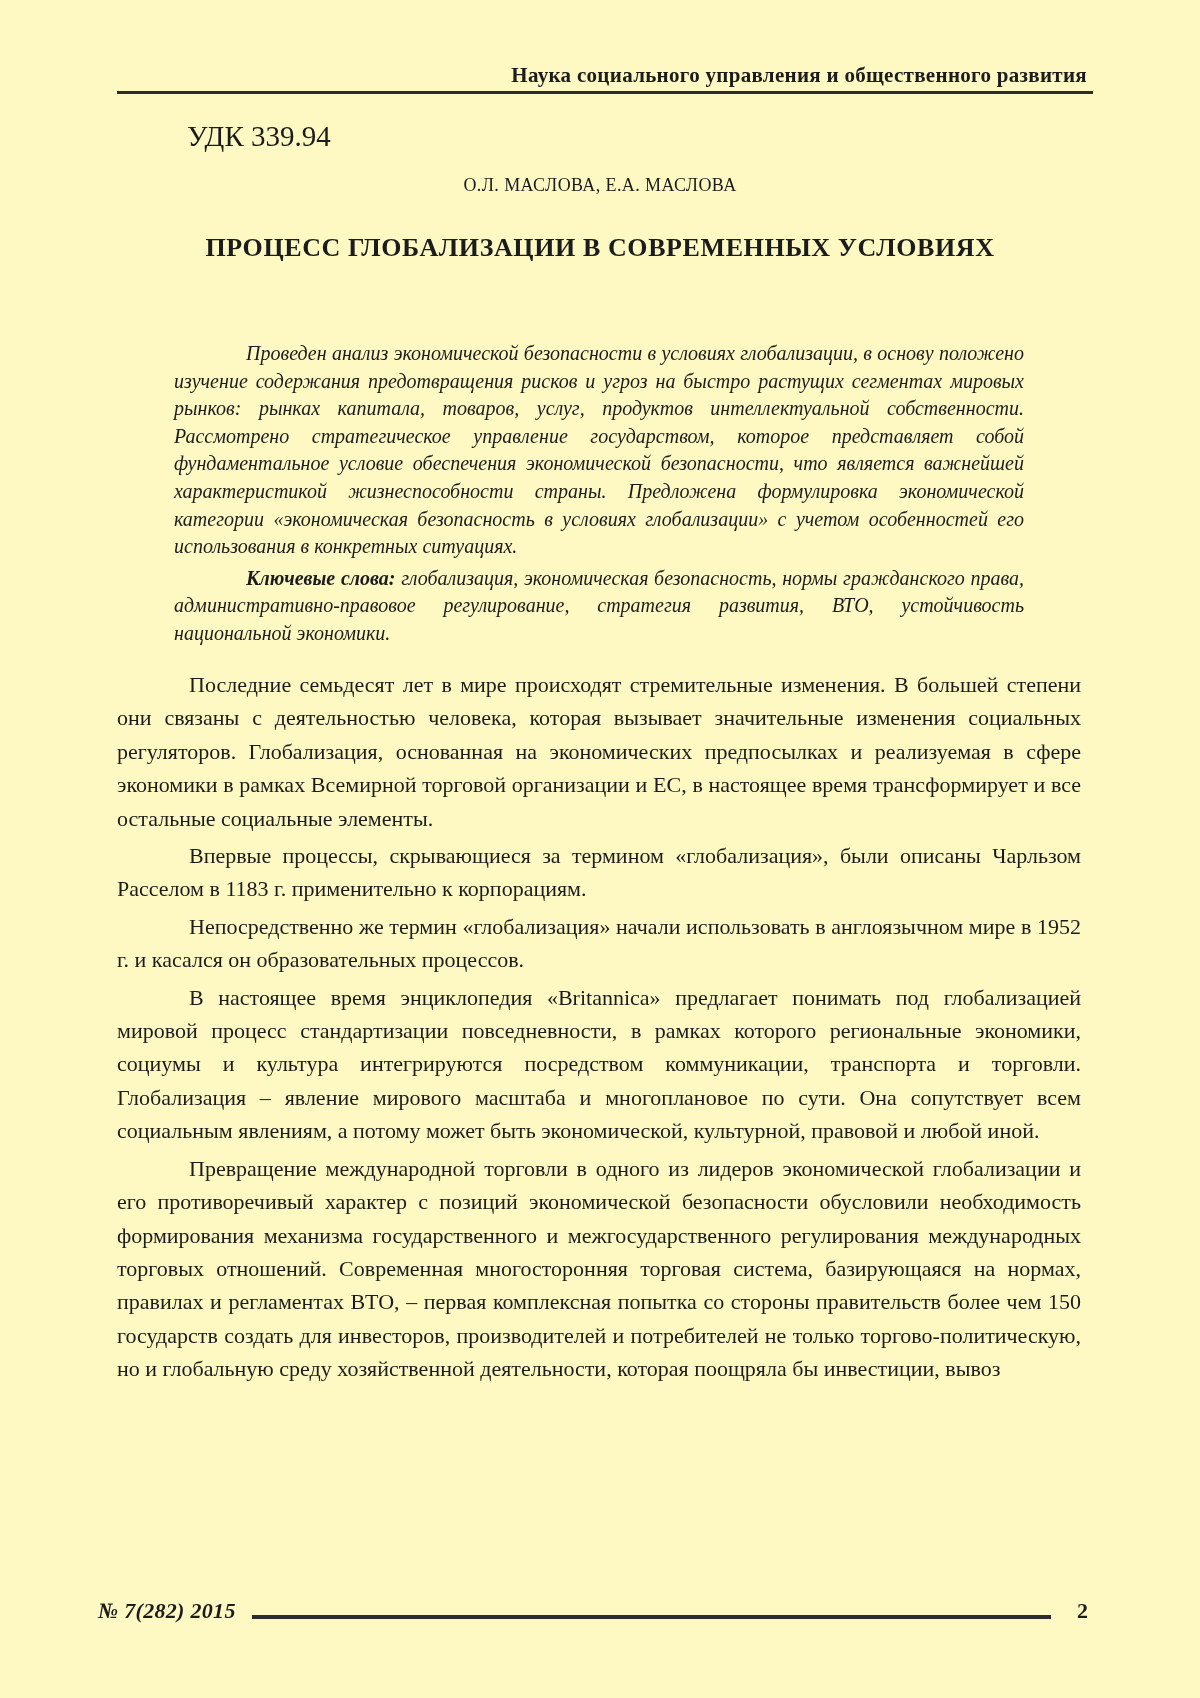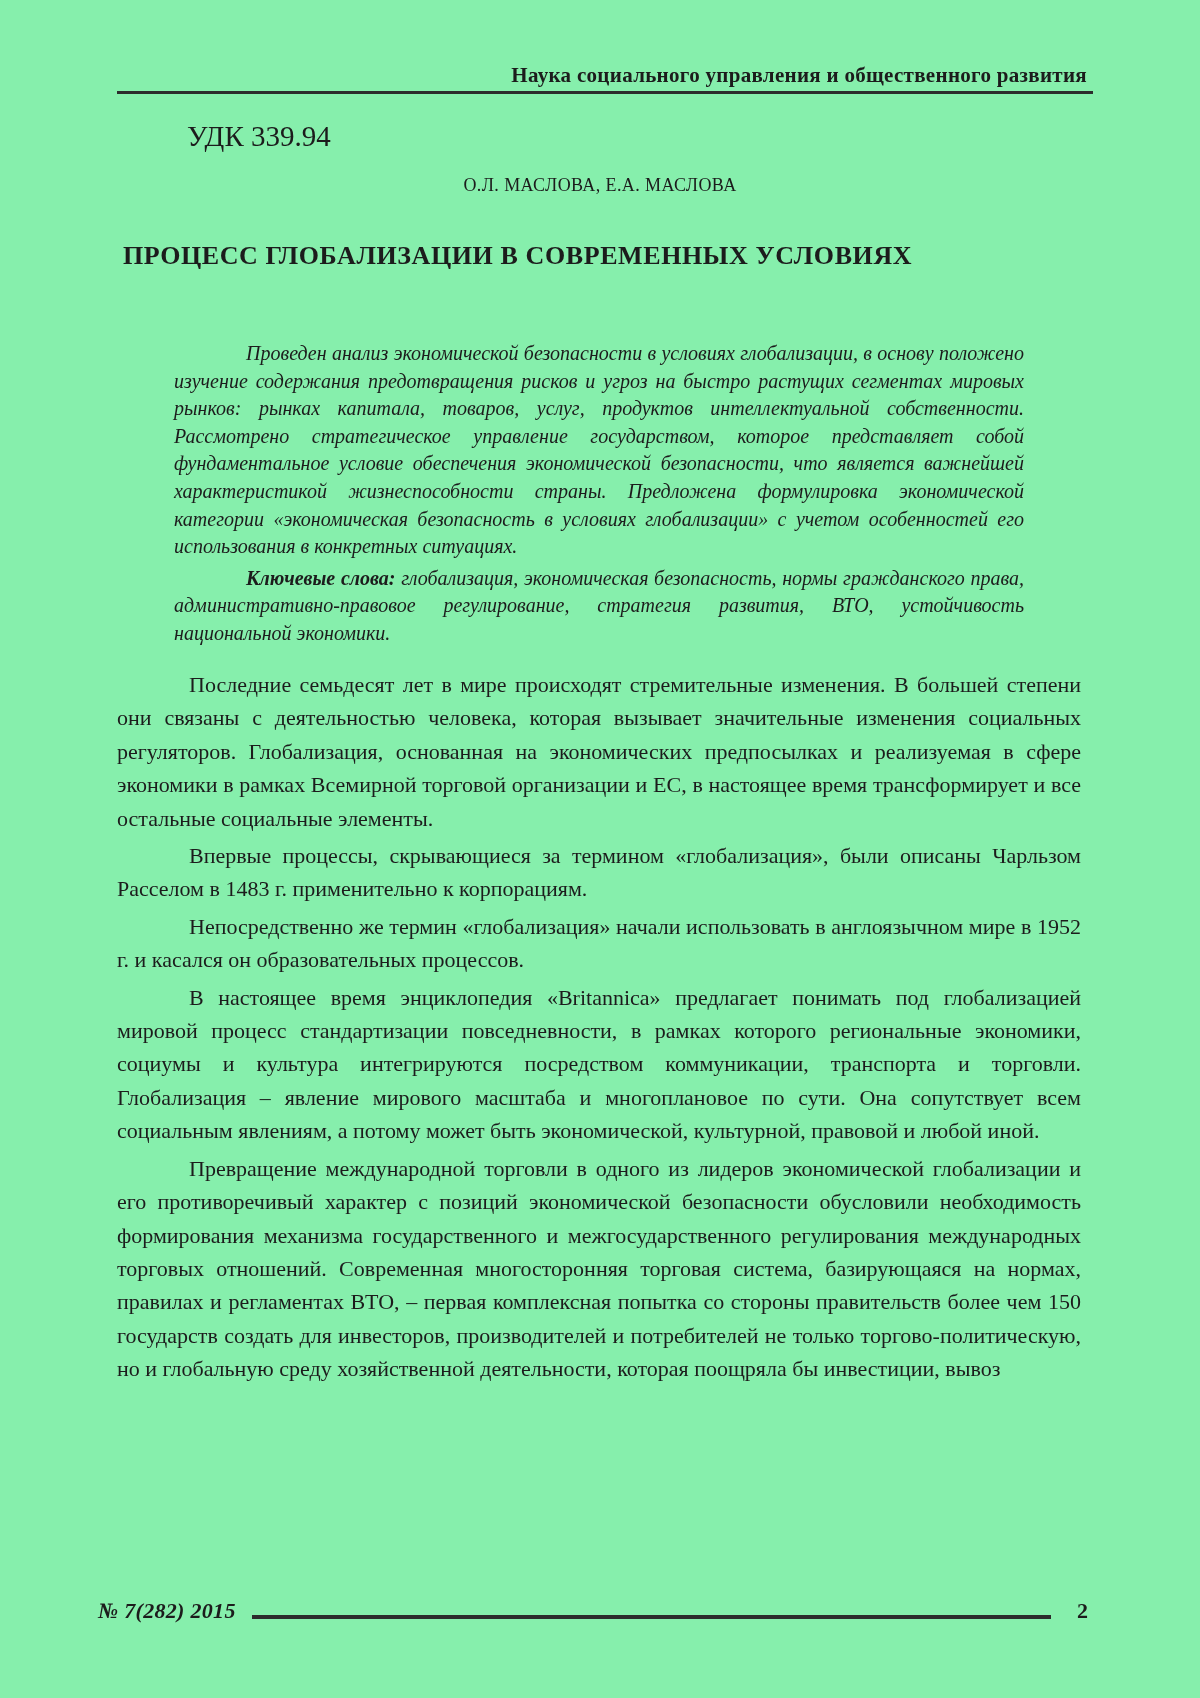--- a/index.html
+++ b/index.html
@@ -1,21 +1,21 @@
 <!DOCTYPE html>
 <html lang="ru"><head>
 <meta charset="utf-8">
 <style>
   html, body { margin: 0; padding: 0; background: #ffffff; }
   .page {
     position: relative;
     width: 1200px;
     height: 1698px;
     margin: 0 auto;
-    background: #86efac;
+    background: #fef9c3;
     color: #1c1c1c;
     font-family: "Liberation Serif", "DejaVu Serif", serif;
     overflow: hidden;
   }
   .running-header {
     position: absolute;
     top: 62px;
     left: 117px;
     width: 976px;
     text-align: right;
@@ -40,22 +40,22 @@
     width: 970px;
     text-align: center;
     font-size: 18px;
     letter-spacing: 0.4px;
   }
   .title {
     position: absolute;
     top: 233px;
     left: 115px;
     width: 970px;
-    margin: 8px;
-    text-align: left;
+    margin: 0;
+    text-align: center;
     font-size: 26px;
     font-weight: bold;
     letter-spacing: 0.6px;
   }
   .annotation {
     position: absolute;
     top: 336px;
     left: 170px;
     width: 858px;
     font-style: italic;
@@ -109,21 +109,21 @@
 
   <h1 class="title">ПРОЦЕСС ГЛОБАЛИЗАЦИИ В СОВРЕМЕННЫХ УСЛОВИЯХ</h1>
 
   <section class="annotation">
     <p class="abstract">Проведен анализ экономической безопасности в условиях глобализации, в основу положено изучение содержания предотвращения рисков и угроз на быстро растущих сегментах мировых рынков: рынках капитала, товаров, услуг, продуктов интеллектуальной собственности. Рассмотрено стратегическое управление государством, которое представляет собой фундаментальное условие обеспечения экономической безопасности, что является важнейшей характеристикой жизнеспособности страны. Предложена формулировка экономической категории «экономическая безопасность в условиях глобализации» с учетом особенностей его использования в конкретных ситуациях.</p>
     <p class="keywords"><span class="kw-label">Ключевые слова:</span><span> глобализация, экономическая безопасность, нормы гражданского права, административно-правовое регулирование, стратегия развития, ВТО, устойчивость национальной экономики.</span></p>
   </section>
 
   <section class="body-text">
     <p>Последние семьдесят лет в мире происходят стремительные изменения. В большей степени они связаны с деятельностью человека, которая вызывает значительные изменения социальных регуляторов. Глобализация, основанная на экономических предпосылках и реализуемая в сфере экономики в рамках Всемирной торговой организации и ЕС, в настоящее время трансформирует и все остальные социальные элементы.</p>
-    <p>Впервые процессы, скрывающиеся за термином «глобализация», были описаны Чарльзом Расселом в 1483 г. применительно к корпорациям.</p>
+    <p>Впервые процессы, скрывающиеся за термином «глобализация», были описаны Чарльзом Расселом в 1183 г. применительно к корпорациям.</p>
     <p>Непосредственно же термин «глобализация» начали использовать в англоязычном мире в 1952 г. и касался он образовательных процессов.</p>
     <p>В настоящее время энциклопедия «Britannica» предлагает понимать под глобализацией мировой процесс стандартизации повседневности, в рамках которого региональные экономики, социумы и культура интегрируются посредством коммуникации, транспорта и торговли. Глобализация – явление мирового масштаба и многоплановое по сути. Она сопутствует всем социальным явлениям, а потому может быть экономической, культурной, правовой и любой иной.</p>
     <p>Превращение международной торговли в одного из лидеров экономической глобализации и его противоречивый характер с позиций экономической безопасности обусловили необходимость формирования механизма государственного и межгосударственного регулирования международных торговых отношений. Современная многосторонняя торговая система, базирующаяся на нормах, правилах и регламентах ВТО, – первая комплексная попытка со стороны правительств более чем 150 государств создать для инвесторов, производителей и потребителей не только торгово-политическую, но и глобальную среду хозяйственной деятельности, которая поощряла бы инвестиции, вывоз</p>
   </section>
 
   <footer class="page-footer">
     <span class="issue">№ 7(282) 2015</span>
     <span class="footer-rule"></span>
     <span class="page-num">2</span>
   </footer>

